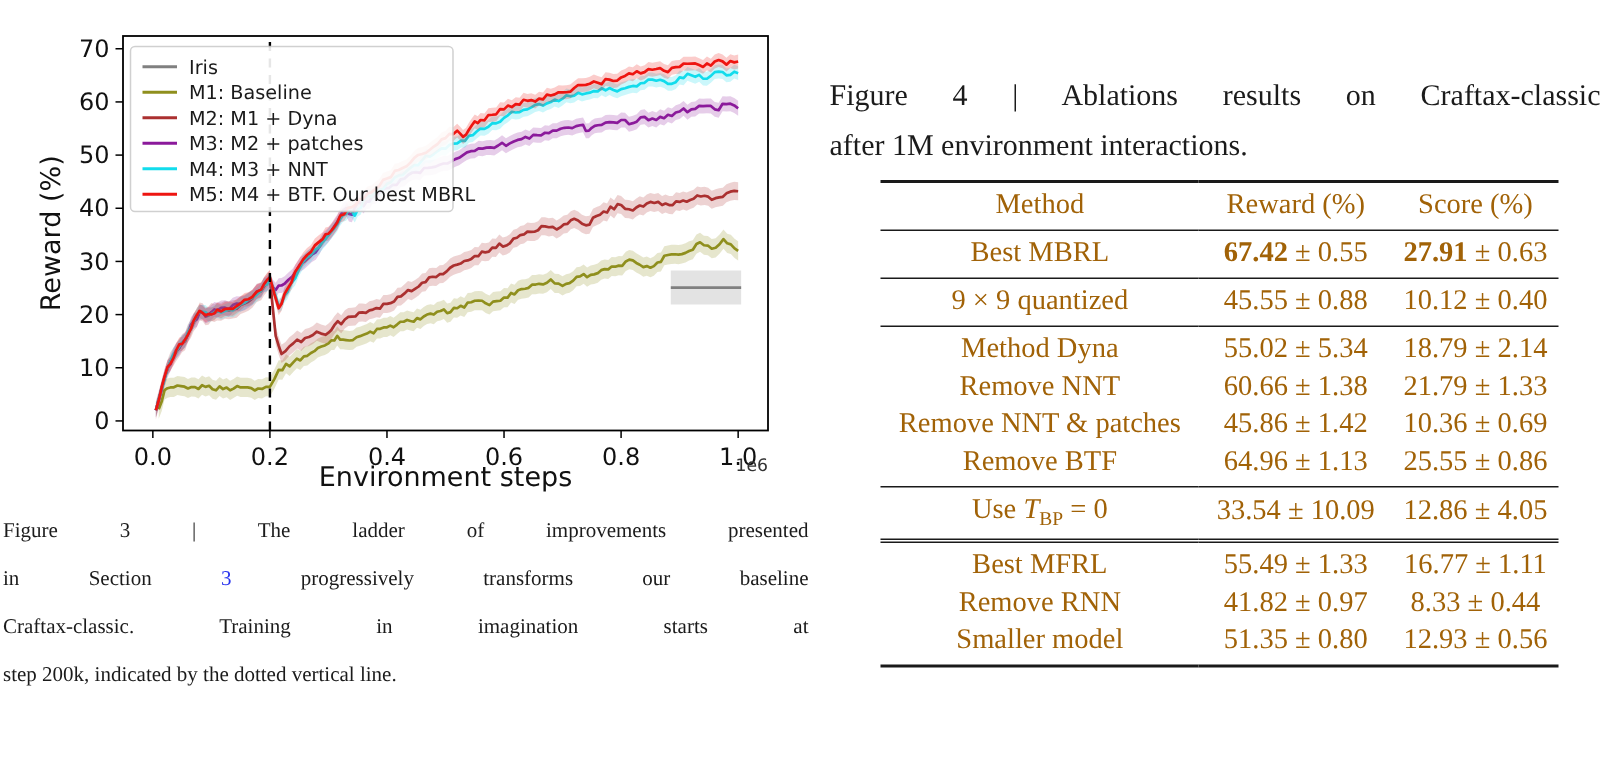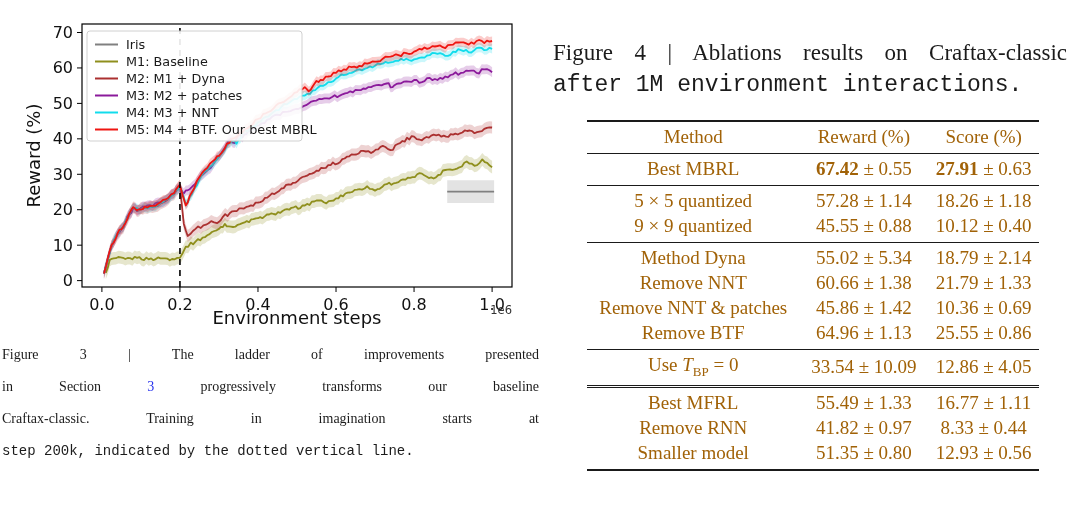--- a/index.html
+++ b/index.html
@@ -7,25 +7,25 @@
     position:relative; width:1080px; height:517px; background:#ffffff;
     font-family:"Liberation Serif", serif; color:#1b1b1b; overflow:hidden;
   }
   
   #chart { position:absolute; left:0; top:0; }
   .caption3 {
     position:absolute; left:2px; top:339px; width:537px;
     font-size:14px; line-height:32px; color:#1b1b1b;
   }
   .caption4 {
-    position:absolute; left:553px; top:36px; width:514px;
-    font-size:23px; line-height:33px; color:#1b1b1b;
+    position:absolute; left:553px; top:48px; width:514px;
+    font-size:20px; line-height:33px; color:#1b1b1b;
   }
   .jline  { text-align:justify; text-align-last:justify; }
-  .lastline { text-align:justify; text-align-last:left;font-family:Liberation Mono, monospace; }
+  .lastline { text-align:justify; text-align-last:left; }
   .seclink { text-decoration:none; cursor:pointer; }
   
   .tablewrap { position:absolute; left:587px; top:120px; }
   table.abl {
     border-collapse:collapse; width:452px;
     font-size:19px; font-family:"Liberation Serif", serif; color:#a16207;
     border-top:2px solid #1a1a1a; border-bottom:2px solid #1a1a1a;
   }
   table.abl thead { border-bottom:1px solid #1a1a1a; }
   table.abl thead td { padding:4px 4px 5px 4px; }
@@ -140,25 +140,20 @@
         </thead>
         <tbody class="first">
           <tr>
             <td class="c0">Best MBRL</td>
             <td class="c1"><b>67.42</b> ± 0.55</td>
             <td class="c2"><b>27.91</b> ± 0.63</td>
           </tr>
         </tbody>
         <tbody class="">
           <tr>
-            <td class="c0">5 × 5 quantized</td>
-            <td class="c1">57.28 ± 1.14</td>
-            <td class="c2">18.26 ± 1.18</td>
-          </tr>
-          <tr>
             <td class="c0">9 × 9 quantized</td>
             <td class="c1">45.55 ± 0.88</td>
             <td class="c2">10.12 ± 0.40</td>
           </tr>
         </tbody>
         <tbody class="">
           <tr>
             <td class="c0">Method Dyna</td>
             <td class="c1">55.02 ± 5.34</td>
             <td class="c2">18.79 ± 2.14</td>

